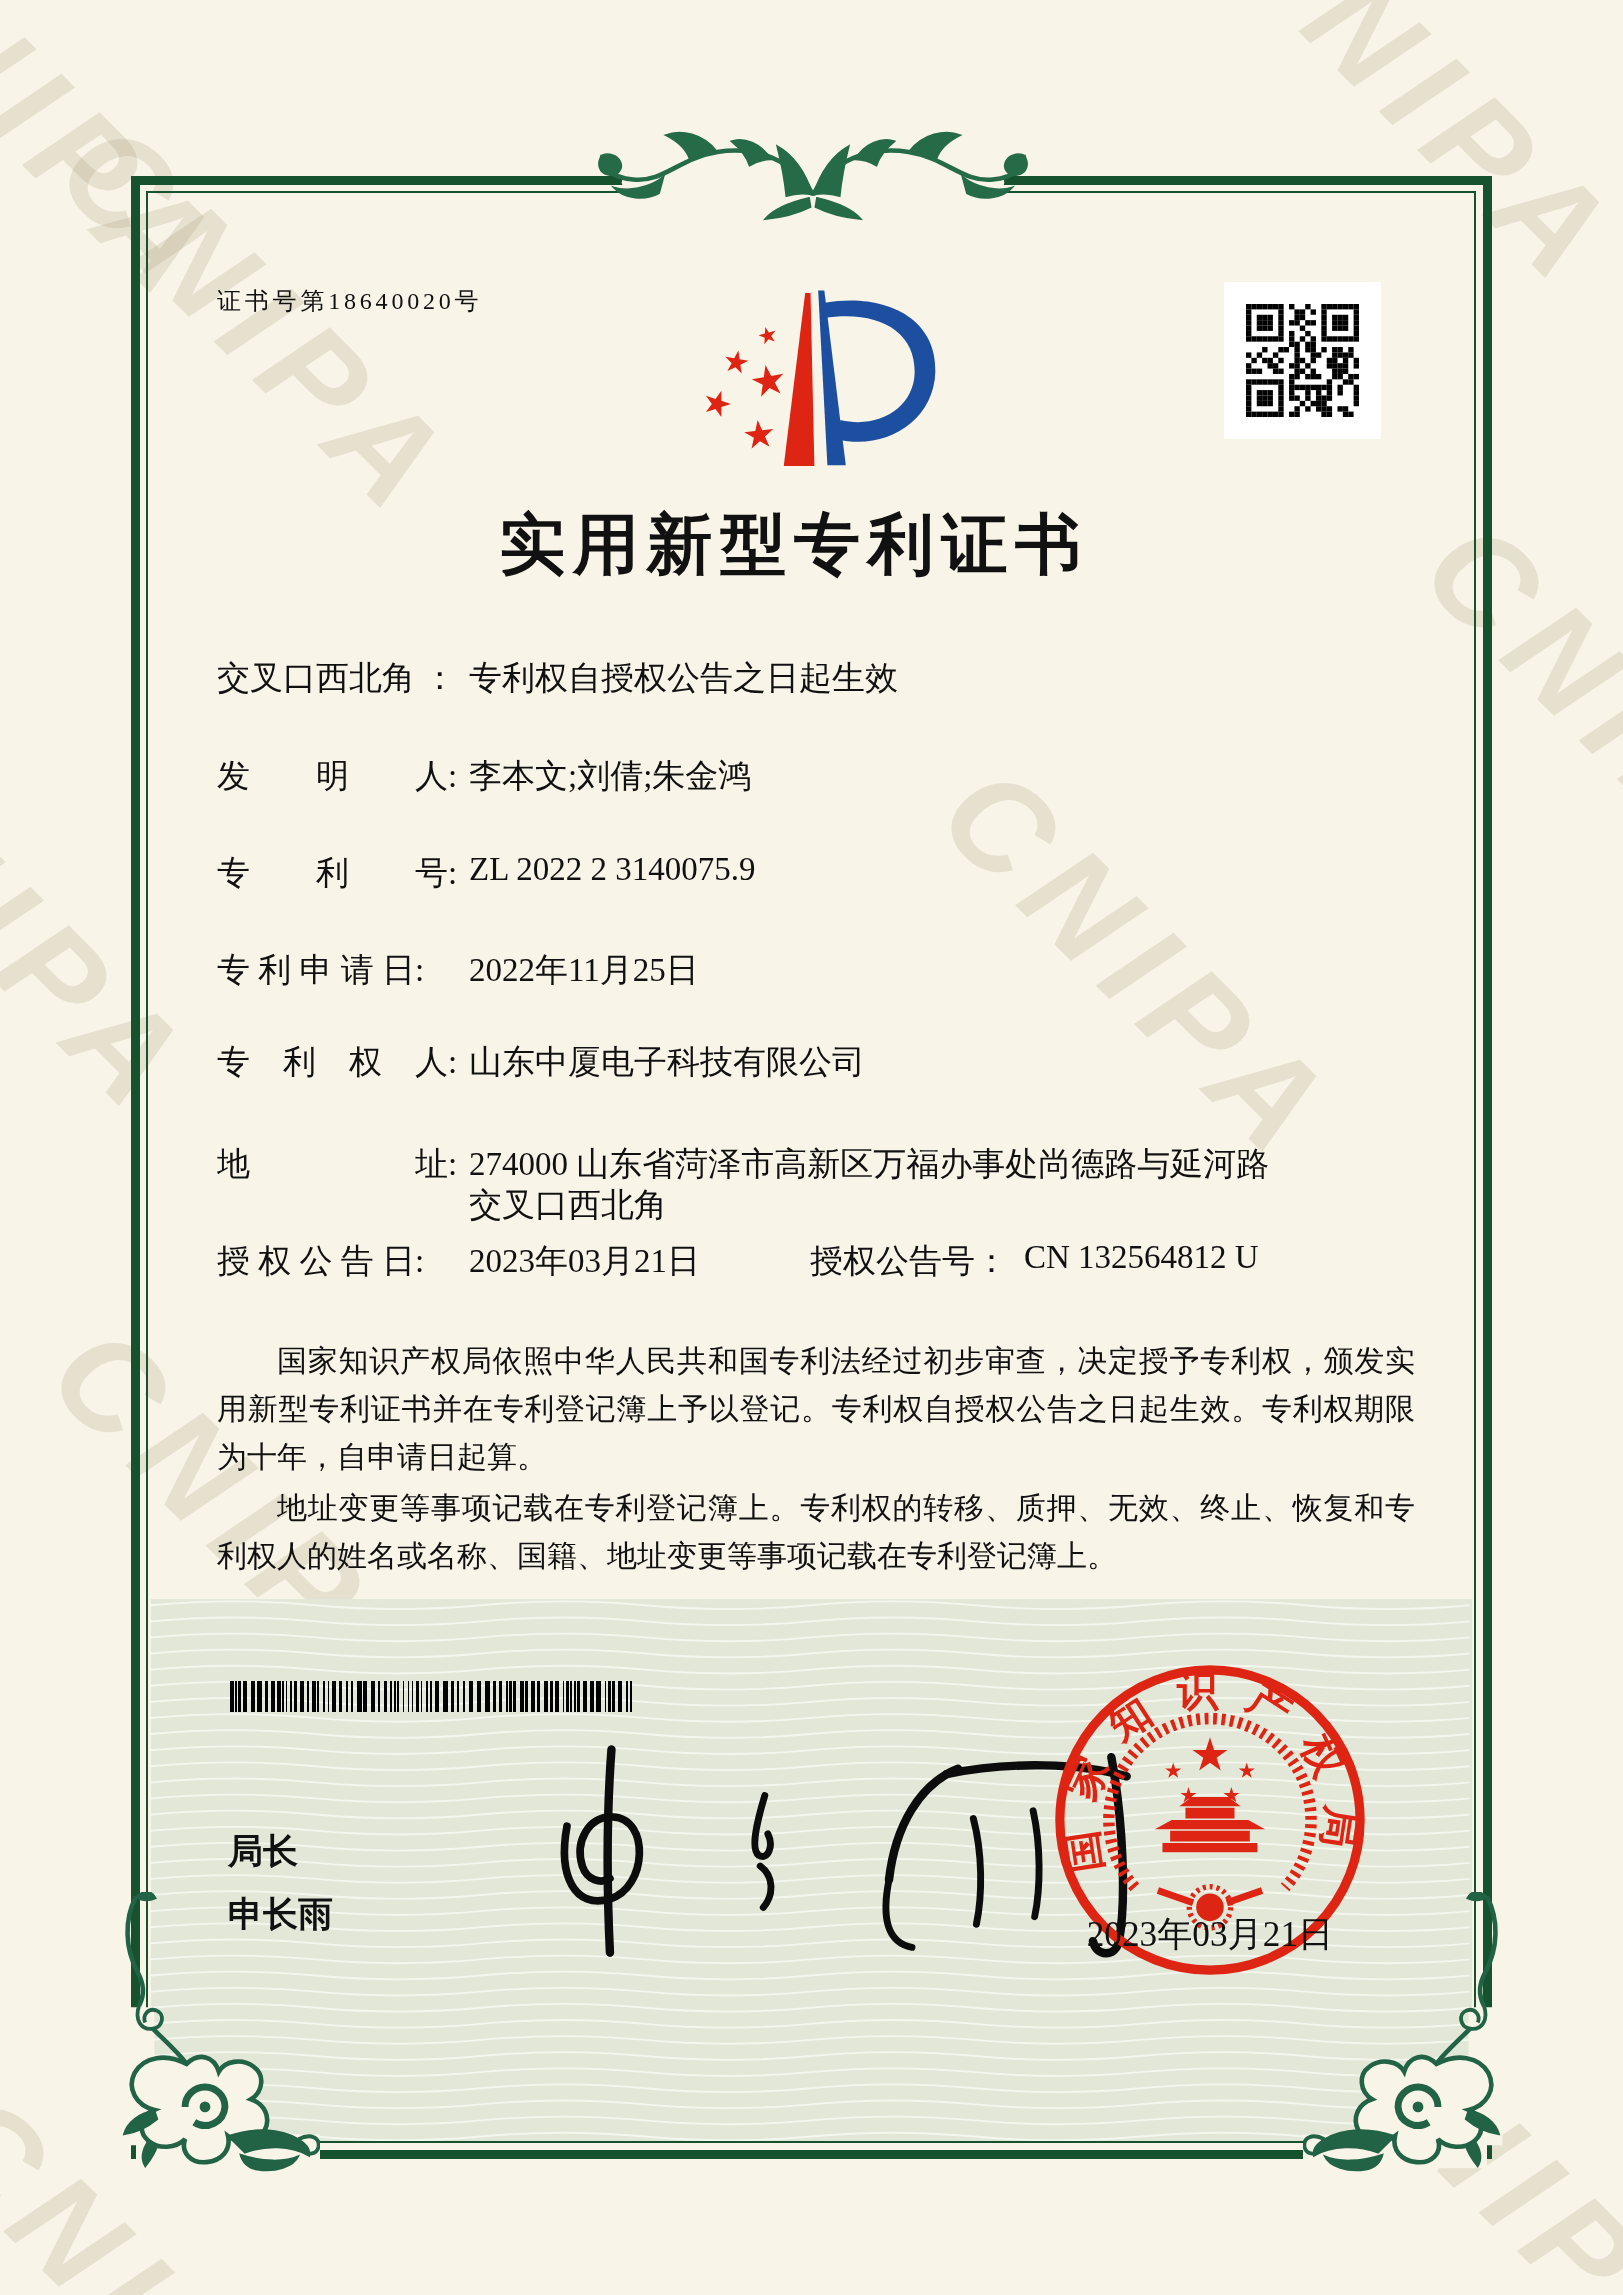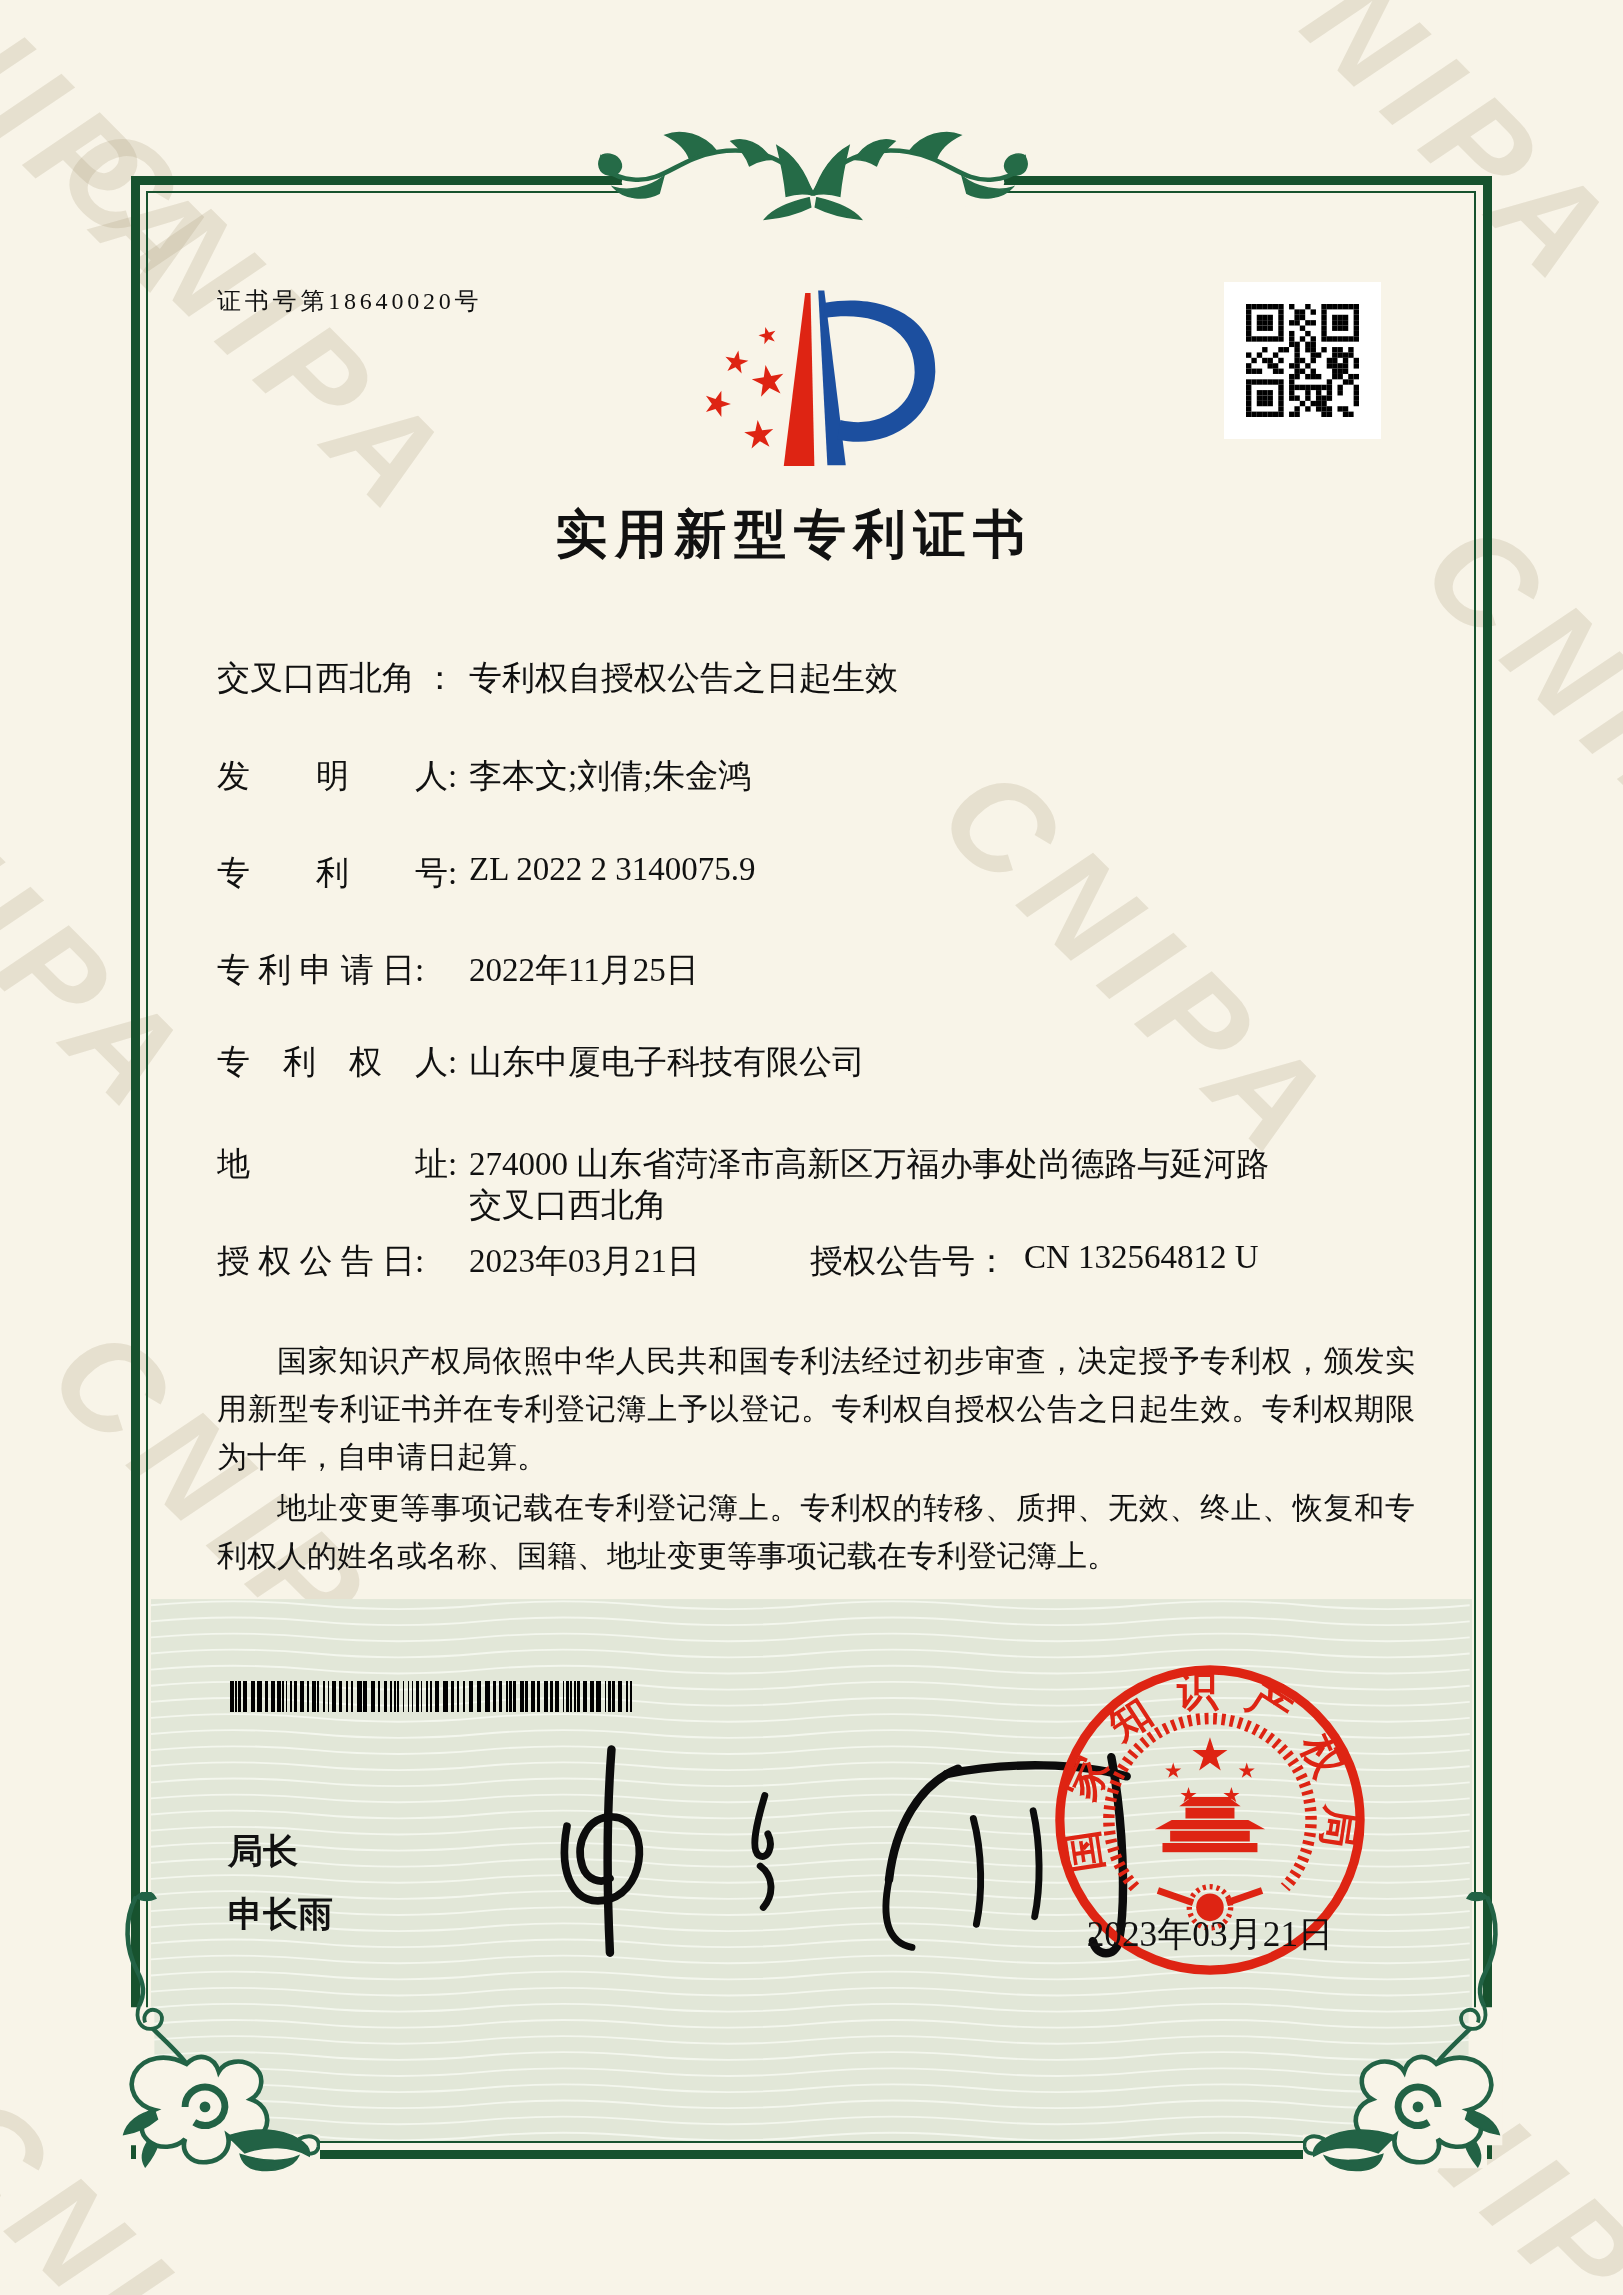--- a/index.html
+++ b/index.html
@@ -9,21 +9,21 @@
   .wm{position:absolute;font-family:"Liberation Sans","DejaVu Sans",sans-serif;font-weight:700;
       font-style:italic;font-size:134px;letter-spacing:17px;color:rgba(158,146,112,0.20);
       white-space:nowrap;transform-origin:left top;transform:rotate(45deg);pointer-events:none;}
   
   .frame-outer{position:absolute;left:131px;top:176px;width:1361px;height:1983px;
       border:9.2px solid #17522e;box-sizing:border-box;}
   .frame-inner{position:absolute;left:146px;top:191px;width:1330px;height:1952px;
       border:2.3px solid #17522e;box-sizing:border-box;}
   .abs{position:absolute;}
   .cert-no{left:217px;top:285px;font-size:24px;letter-spacing:3.8px;}
-  .title{left:131px;top:500px;width:1326px;text-align:center;font-size:52px;font-weight:bold;letter-spacing:7.7px;}
+  .title{left:131px;top:500px;width:1326px;text-align:center;font-size:66px;font-weight:bold;letter-spacing:7.7px;}
   .rl{position:absolute;left:217px;font-size:33px;white-space:pre;}
   .rv{position:absolute;left:469px;font-size:33px;white-space:pre;}
   .rl2{position:absolute;left:810px;font-size:33px;white-space:pre;}
   .rv2{position:absolute;left:1024px;font-size:33px;white-space:pre;}
   .para{position:absolute;left:217px;width:1198px;font-size:30px;line-height:48px;
         text-align:justify;text-indent:2em;}
   .barcode{left:230px;top:1681px;width:418px;height:31px;font-size:0;overflow:hidden;}
   .barcode i{display:inline-block;height:31px;background:#000;vertical-align:top;}
   .dir{left:228px;font-size:35px;font-weight:700;font-family:"Liberation Sans","DejaVu Sans",sans-serif;}
   .qrbox{left:1224px;top:282px;width:157px;height:157px;background:#ffffff;}

